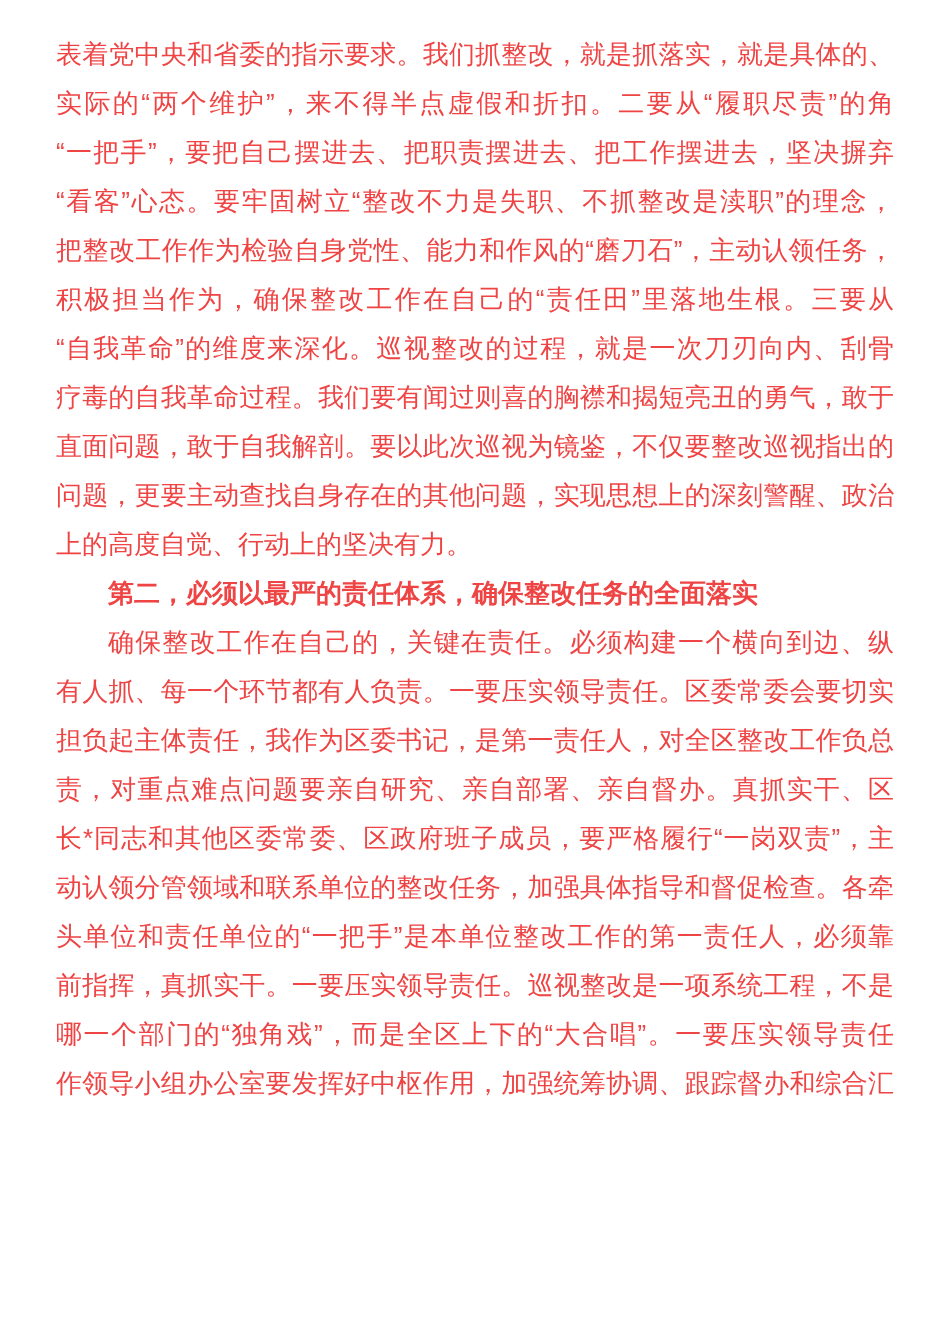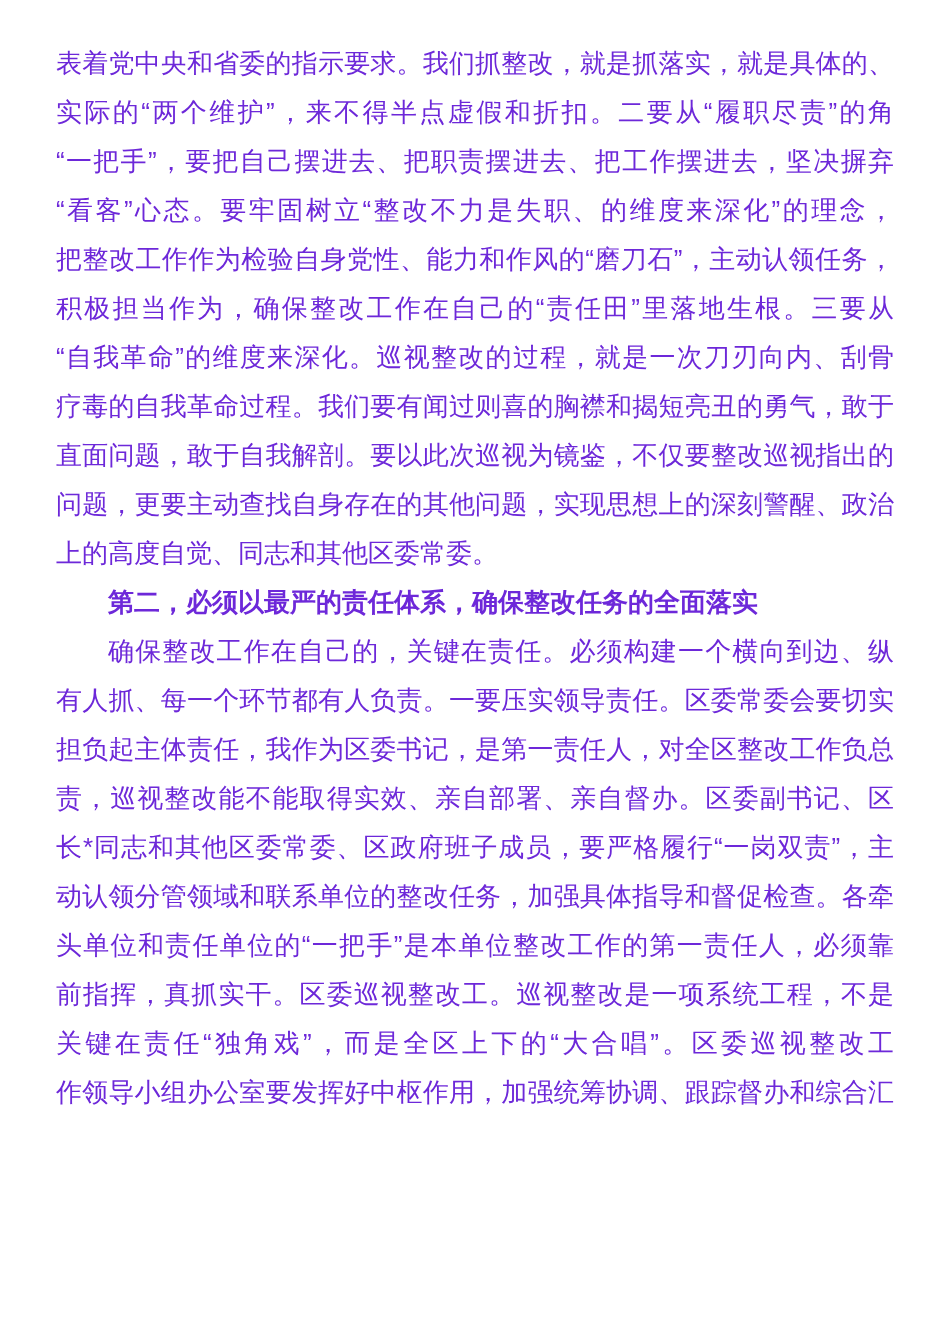--- a/index.html
+++ b/index.html
@@ -8,25 +8,25 @@
     background: #ffffff;
   }
   .page {
     position: relative;
     width: 950px;
     height: 1344px;
     background: #ffffff;
     overflow: hidden;
   }
   .doc {
-    padding: 39px 56px 0 56px;
+    padding: 30px 56px 0 56px;
     font-family: "Liberation Sans", sans-serif;
     font-size: 26px;
     line-height: 49px;
-    color: #6d28d9;
+    color: #ef4444;
   }
   .para { margin: 0; }
   .line {
     text-align: justify;
     text-justify: inter-ideograph;
     white-space: normal;
   }
   .line.fill {
     text-align-last: justify;
   }
@@ -39,38 +39,38 @@
 </style>
 </head>
 <body>
 
 <div class="page">
   <div class="doc" id="doc">
       <div class="para body">
         <div class="line fill">表着党中央和省委的指示要求。我们抓整改，就是抓落实，就是具体的、</div>
         <div class="line fill">实际的“两个维护”，来不得半点虚假和折扣。二要从“履职尽责”的角</div>
         <div class="line fill">“一把手”，要把自己摆进去、把职责摆进去、把工作摆进去，坚决摒弃</div>
-        <div class="line fill">“看客”心态。要牢固树立“整改不力是失职、的维度来深化”的理念，</div>
+        <div class="line fill">“看客”心态。要牢固树立“整改不力是失职、不抓整改是渎职”的理念，</div>
         <div class="line fill">把整改工作作为检验自身党性、能力和作风的“磨刀石”，主动认领任务，</div>
         <div class="line fill">积极担当作为，确保整改工作在自己的“责任田”里落地生根。三要从</div>
         <div class="line fill">“自我革命”的维度来深化。巡视整改的过程，就是一次刀刃向内、刮骨</div>
         <div class="line fill">疗毒的自我革命过程。我们要有闻过则喜的胸襟和揭短亮丑的勇气，敢于</div>
         <div class="line fill">直面问题，敢于自我解剖。要以此次巡视为镜鉴，不仅要整改巡视指出的</div>
         <div class="line fill">问题，更要主动查找自身存在的其他问题，实现思想上的深刻警醒、政治</div>
-        <div class="line">上的高度自觉、同志和其他区委常委。</div>
+        <div class="line">上的高度自觉、行动上的坚决有力。</div>
       </div>
       <div class="para heading">
         <div class="line indent">第二，必须以最严的责任体系，确保整改任务的全面落实</div>
       </div>
       <div class="para body">
         <div class="line fill indent">确保整改工作在自己的，关键在责任。必须构建一个横向到边、纵</div>
         <div class="line fill">有人抓、每一个环节都有人负责。一要压实领导责任。区委常委会要切实</div>
         <div class="line fill">担负起主体责任，我作为区委书记，是第一责任人，对全区整改工作负总</div>
-        <div class="line fill">责，巡视整改能不能取得实效、亲自部署、亲自督办。区委副书记、区</div>
+        <div class="line fill">责，对重点难点问题要亲自研究、亲自部署、亲自督办。真抓实干、区</div>
         <div class="line fill">长*同志和其他区委常委、区政府班子成员，要严格履行“一岗双责”，主</div>
         <div class="line fill">动认领分管领域和联系单位的整改任务，加强具体指导和督促检查。各牵</div>
         <div class="line fill">头单位和责任单位的“一把手”是本单位整改工作的第一责任人，必须靠</div>
-        <div class="line fill">前指挥，真抓实干。区委巡视整改工。巡视整改是一项系统工程，不是</div>
-        <div class="line fill">关键在责任“独角戏”，而是全区上下的“大合唱”。区委巡视整改工</div>
+        <div class="line fill">前指挥，真抓实干。一要压实领导责任。巡视整改是一项系统工程，不是</div>
+        <div class="line fill">哪一个部门的“独角戏”，而是全区上下的“大合唱”。一要压实领导责任</div>
         <div class="line fill">作领导小组办公室要发挥好中枢作用，加强统筹协调、跟踪督办和综合汇</div>
       </div>
     </div>
 </div>
 
 </body></html>

